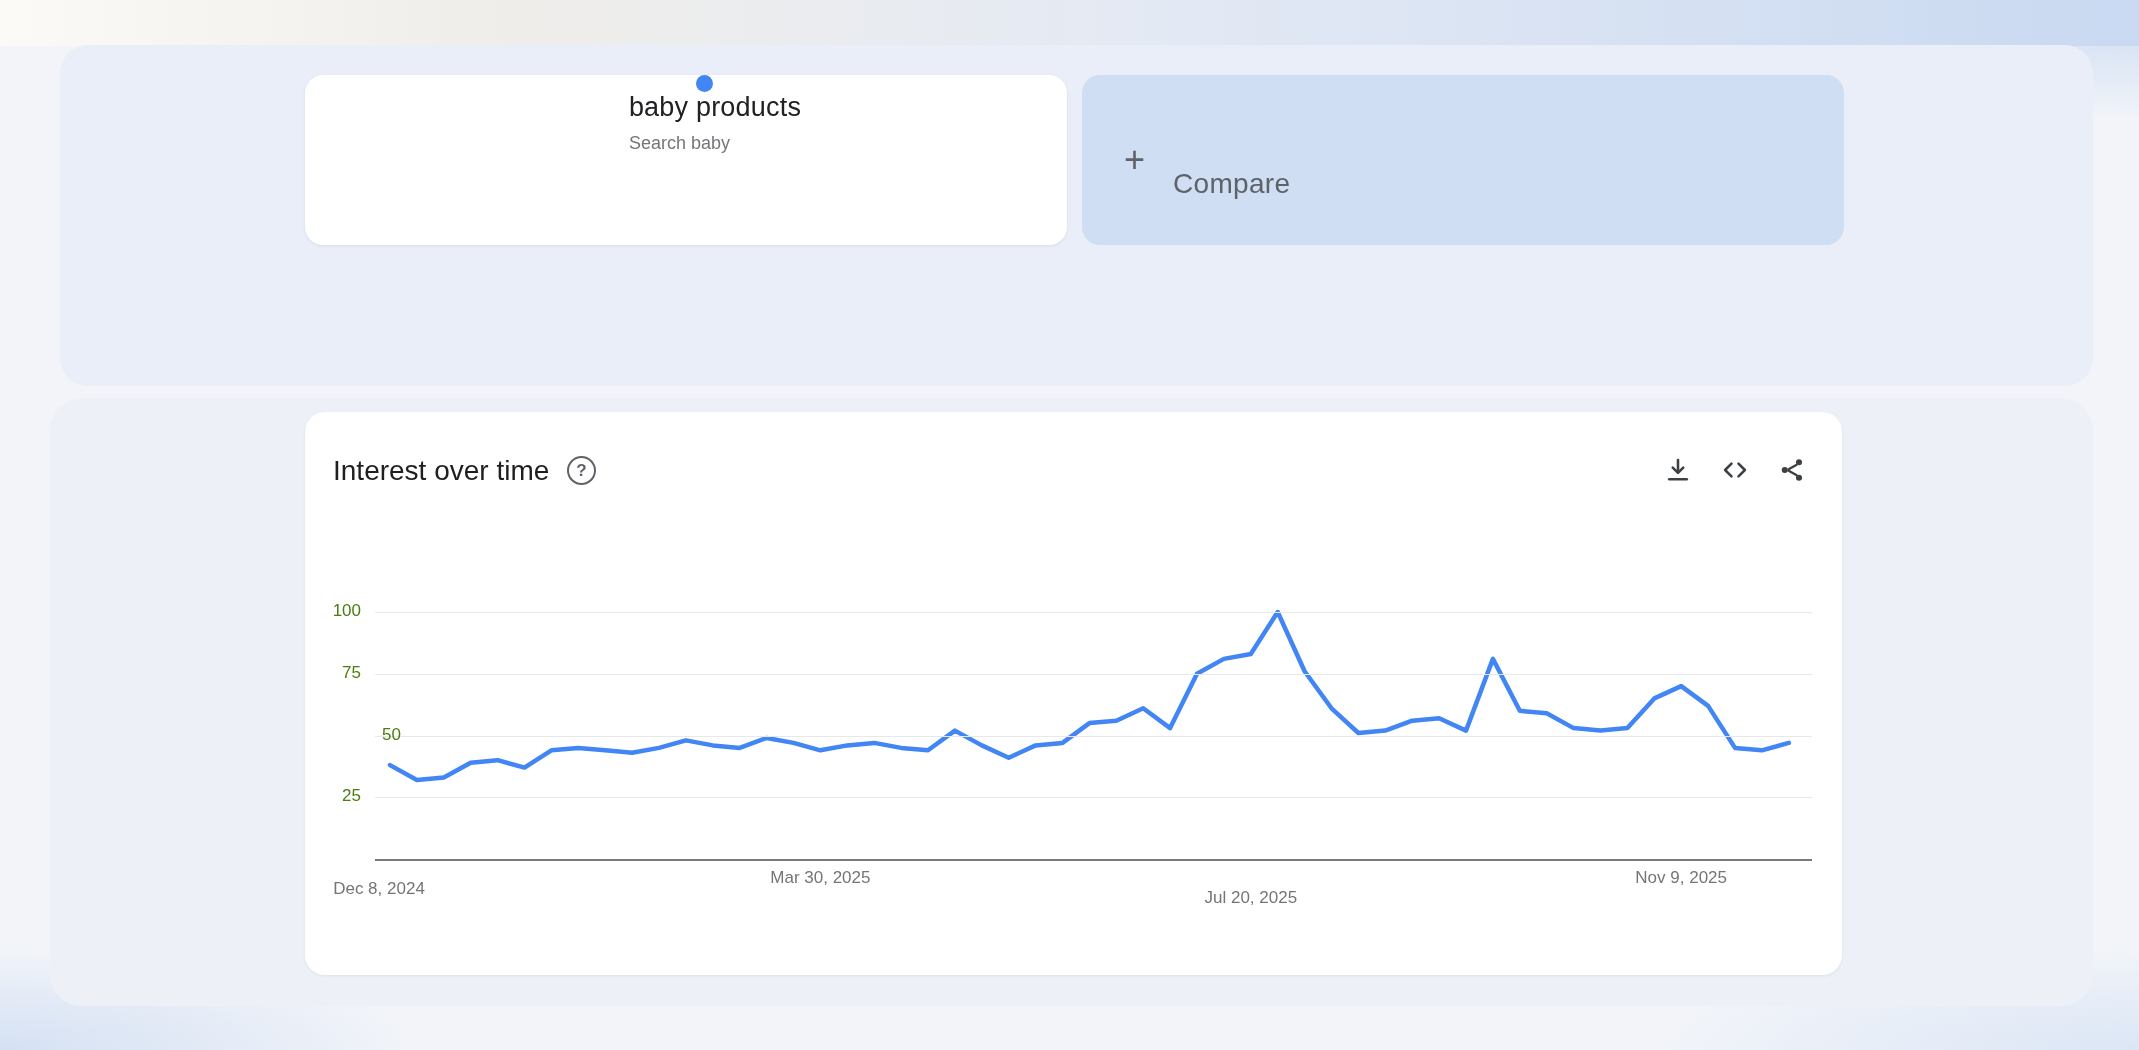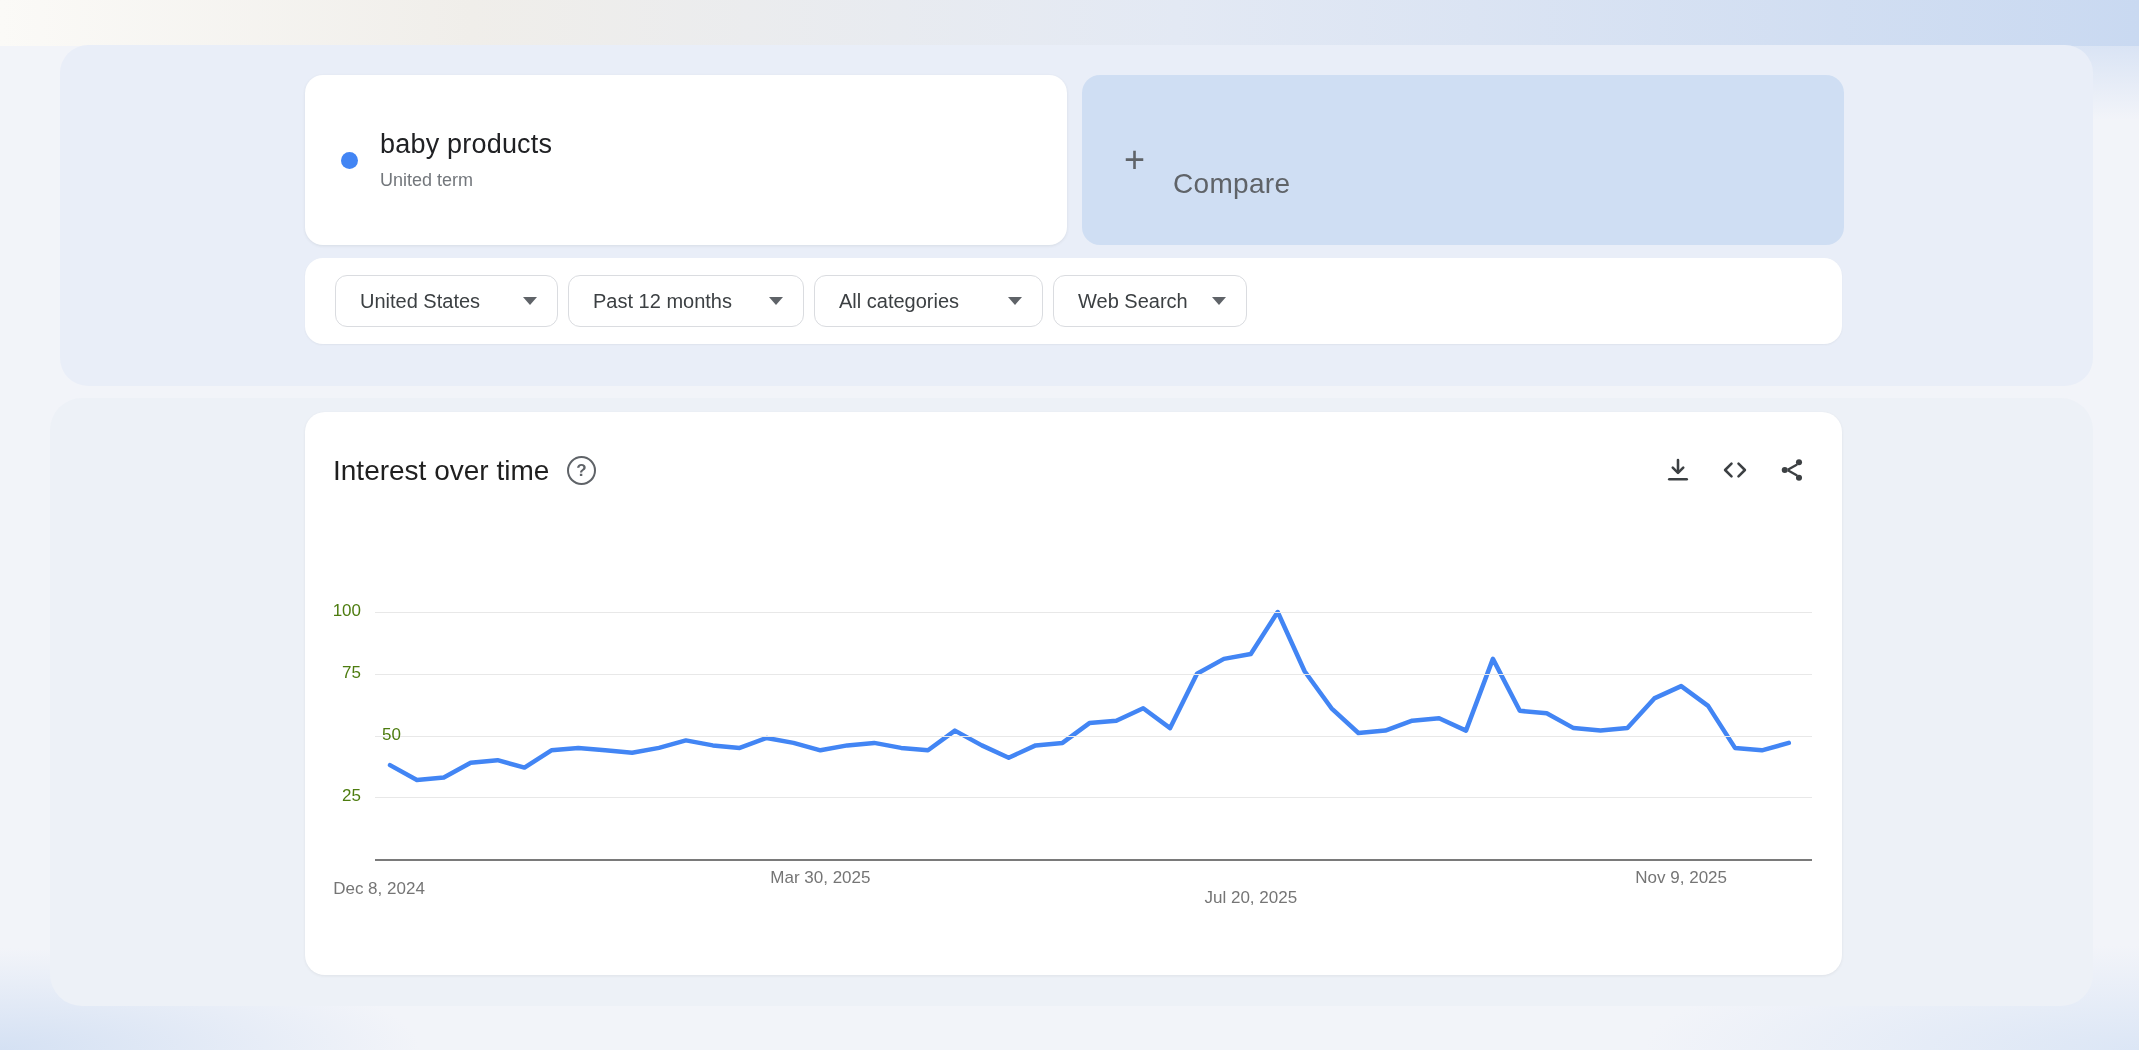--- a/index.html
+++ b/index.html
@@ -19,21 +19,21 @@
   }
   
   .panel-top {
     position:absolute; left:60px; top:45px; width:2033px; height:341px;
     background:#e9eef8; border-radius:28px;
   }
   .term-card {
     position:absolute; left:245px; top:30px; width:762px; height:170px;
     background:#ffffff; border-radius:18px;
     box-shadow:0 1px 3px rgba(60,64,67,.10);
-    display:flex; align-items:center; padding-left:36px; cursor:pointer;
+    display:flex; align-items:center; padding-left:36px; cursor:pointer;flex-direction:column;
   }
   .dot { width:17px; height:17px; border-radius:50%; background:#4285f4; flex:0 0 auto; }
   .term-texts { margin-left:22px; }
   .term-title { font-size:27px; color:#202124; letter-spacing:.2px; }
   .term-sub { font-size:18px; color:#73777c; margin-top:10px; }
   .compare-card {
     position:absolute; left:1022px; top:30px; width:762px; height:170px;
     background:#cfdef3; border-radius:18px;
     display:flex; align-items:center; padding-left:42px; cursor:pointer;
   }
@@ -88,47 +88,29 @@
 <body>
 
 <div class="top-band"></div>
 
 <div class="panel-top">
 
   <div class="term-card">
     <span class="dot" style="background: rgb(66, 133, 244);"></span>
     <div class="term-texts">
       <div class="term-title">baby products</div>
-      <div class="term-sub">United term</div>
+      <div class="term-sub">Search baby</div>
     </div>
   </div>
 
   <div class="compare-card">
     <span class="plus">+</span>
     <span class="compare-label">Compare</span>
   </div>
 
-  <div class="filter-bar">
-    <div class="pill w1">
-      <span class="lbl">United States</span>
-      <span class="caret"></span>
-    </div>
-    <div class="pill w2">
-      <span class="lbl">Past 12 months</span>
-      <span class="caret"></span>
-    </div>
-    <div class="pill w3">
-      <span class="lbl">All categories</span>
-      <span class="caret"></span>
-    </div>
-    <div class="pill w4">
-      <span class="lbl">Web Search</span>
-      <span class="caret"></span>
-    </div>
-  </div>
 </div>
 
 <div class="panel-bottom">
   <div class="chart-card">
 
     <div class="chart-title">Interest over time</div>
     <div class="help-icon">?</div>
 
     <div class="actions">
       <div class="icon-btn">

